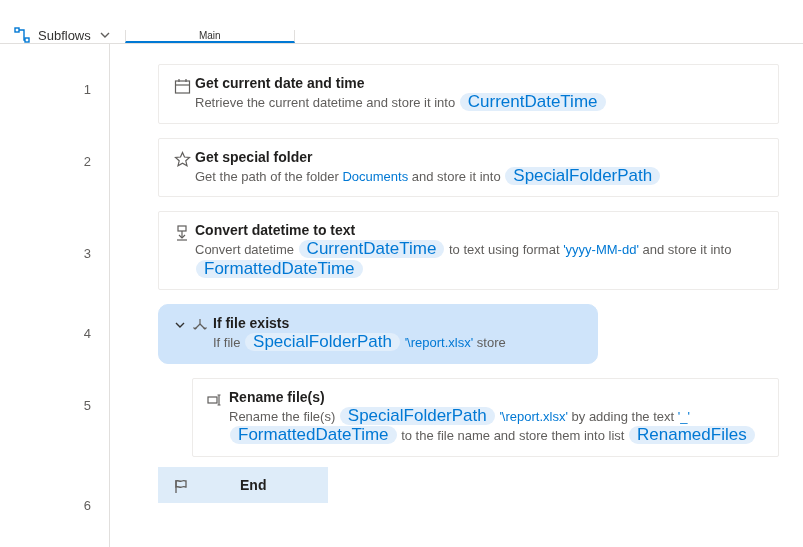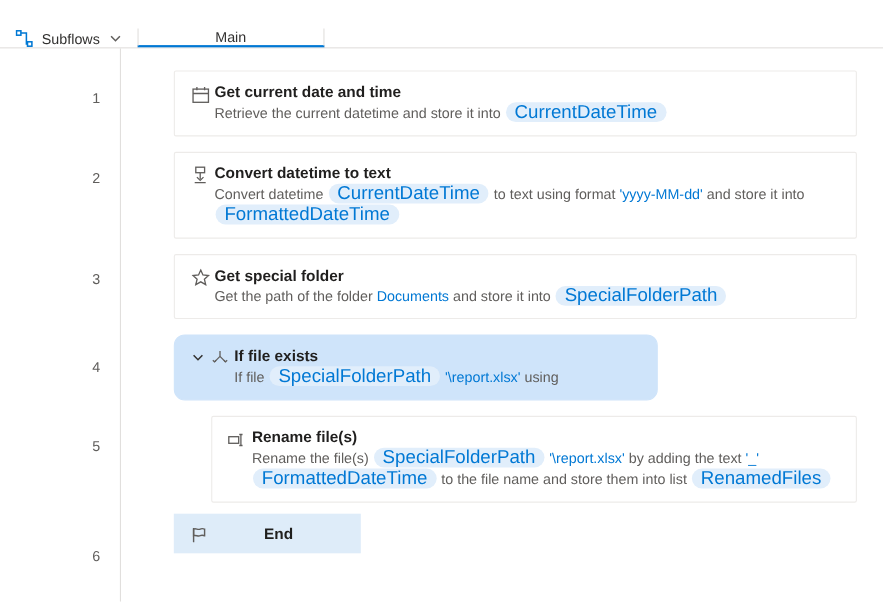--- a/index.html
+++ b/index.html
@@ -28,21 +28,21 @@
   }
   .subflows-btn .flow-icon { color: #0078d4; }
   .tab {
     display: flex;
     align-items: center;
     justify-content: center;
     width: 170px;
     border-left: 1px solid #e1dfdd;
     border-right: 1px solid #e1dfdd;
     border-bottom: 2px solid #0078d4;
-    font-size: 13px;
+    font-size: 10px;
     color: #323130;
     cursor: pointer;
   }
   .body {
     display: flex;
     height: calc(547px - 44px);
   }
   .gutter {
     width: 110px;
     border-right: 1px solid #e1dfdd;
@@ -188,45 +188,45 @@
       <div>
         <div class="title">Get current date and time</div>
         <div class="desc">
           <span>Retrieve the current datetime and store it into </span><span class="token">CurrentDateTime</span>
         </div>
       </div>
     </div>
 
     <div class="card">
       <span class="action-icon">
+        <svg width="17" height="17" viewBox="0 0 17 17" fill="none" stroke="#605e5c" stroke-width="1.2">
+          <path d="M8.5 1.5 L10.5 6 L15.5 6.5 L11.8 9.8 L13 14.8 L8.5 12.2 L4 14.8 L5.2 9.8 L1.5 6.5 L6.5 6 Z"></path>
+        </svg>
+      </span>
+      <div>
+        <div class="title">Get special folder</div>
+        <div class="desc">
+          <span>Get the path of the folder </span><span class="link">Documents</span><span> and store it into </span><span class="token">SpecialFolderPath</span>
+        </div>
+      </div>
+    </div>
+
+    <div class="card">
+      <span class="action-icon">
         <svg width="16" height="17" viewBox="0 0 16 17" fill="none" stroke="#605e5c" stroke-width="1.2">
           <rect x="4" y="1" width="8" height="5"></rect>
             <path d="M8 6 V12"></path>
             <path d="M5 10 L8 13 L11 10"></path>
             <path d="M3 15 H13"></path>
         </svg>
       </span>
       <div>
         <div class="title">Convert datetime to text</div>
         <div class="desc">
           <span>Convert datetime </span><span class="token">CurrentDateTime</span><span> to text using format </span><span class="lit">'yyyy-MM-dd'</span><span> and store it into </span><span class="token">FormattedDateTime</span>
-        </div>
-      </div>
-    </div>
-
-    <div class="card">
-      <span class="action-icon">
-        <svg width="17" height="17" viewBox="0 0 17 17" fill="none" stroke="#605e5c" stroke-width="1.2">
-          <path d="M8.5 1.5 L10.5 6 L15.5 6.5 L11.8 9.8 L13 14.8 L8.5 12.2 L4 14.8 L5.2 9.8 L1.5 6.5 L6.5 6 Z"></path>
-        </svg>
-      </span>
-      <div>
-        <div class="title">Get special folder</div>
-        <div class="desc">
-          <span>Get the path of the folder </span><span class="link">Documents</span><span> and store it into </span><span class="token">SpecialFolderPath</span>
         </div>
       </div>
     </div>
 
     <div class="card selected" style="width:440px;">
       <span class="chev">
         <svg width="12" height="12" viewBox="0 0 12 12" fill="none" stroke="#323130" stroke-width="1.4">
             <path d="M2 4 L6 8 L10 4"></path>
           </svg>
       </span>
@@ -235,21 +235,21 @@
           <path d="M8 1 V6"></path>
             <path d="M8 6 L3 11"></path>
             <path d="M8 6 L13 11"></path>
             <path d="M1.5 9.5 L3 11 L4.5 9.5"></path>
             <path d="M11.5 9.5 L13 11 L14.5 9.5"></path>
         </svg>
       </span>
       <div>
         <div class="title">If file exists</div>
         <div class="desc">
-          <span>If file </span><span class="token">SpecialFolderPath</span> <span class="lit">'\report.xlsx'</span><span> using</span>
+          <span>If file </span><span class="token">SpecialFolderPath</span> <span class="lit">'\report.xlsx'</span><span> store</span>
         </div>
       </div>
     </div>
 
     <div class="card child">
       <span class="action-icon">
         <svg width="18" height="16" viewBox="0 0 18 16" fill="none" stroke="#605e5c" stroke-width="1.2">
           <rect x="1" y="5" width="9" height="6"></rect>
             <path d="M12 3 V13"></path>
             <path d="M10.5 3 H13.5 M10.5 13 H13.5"></path>

